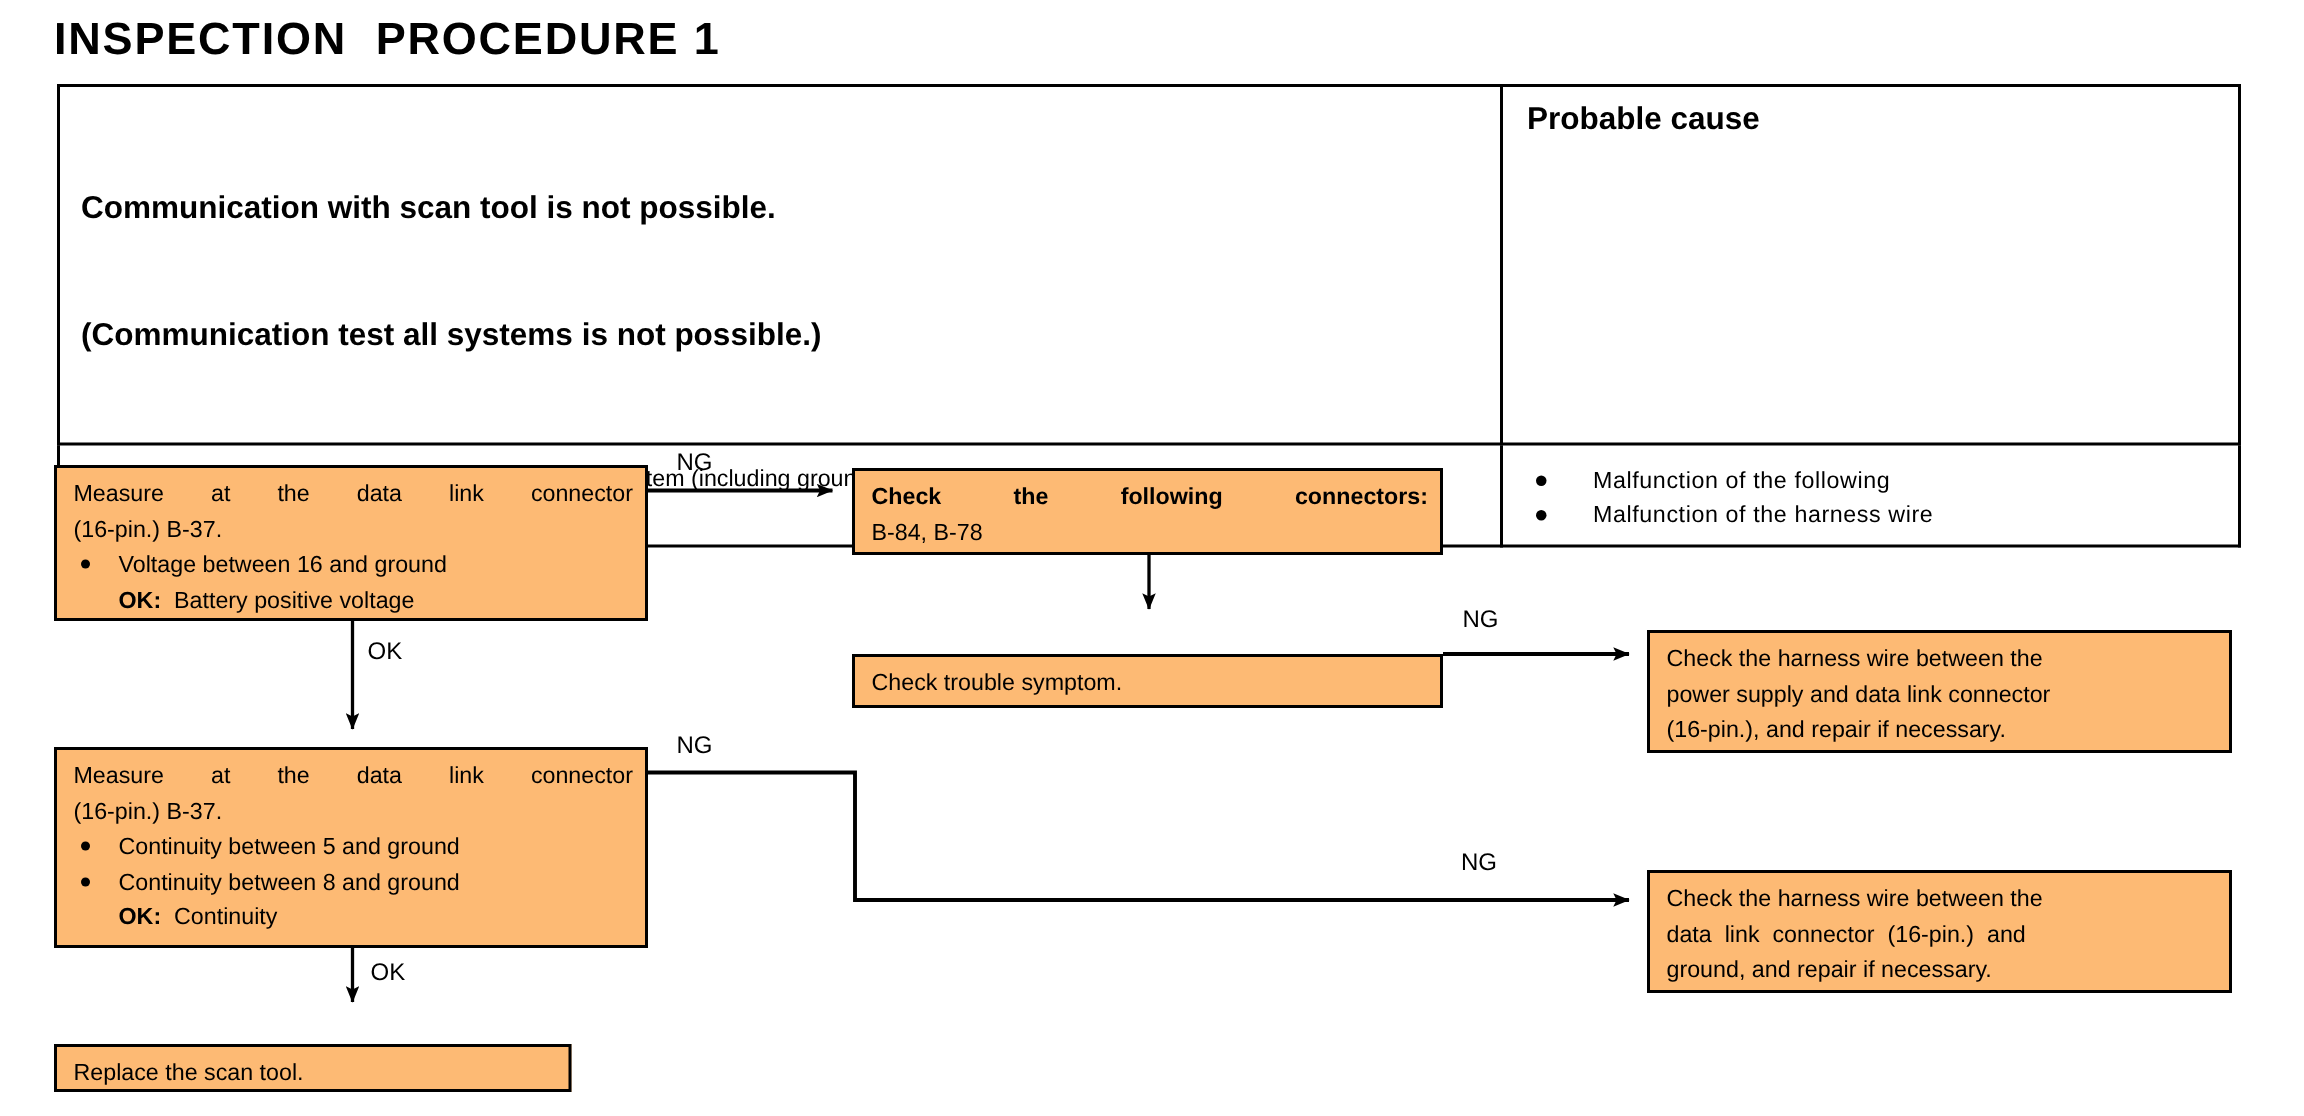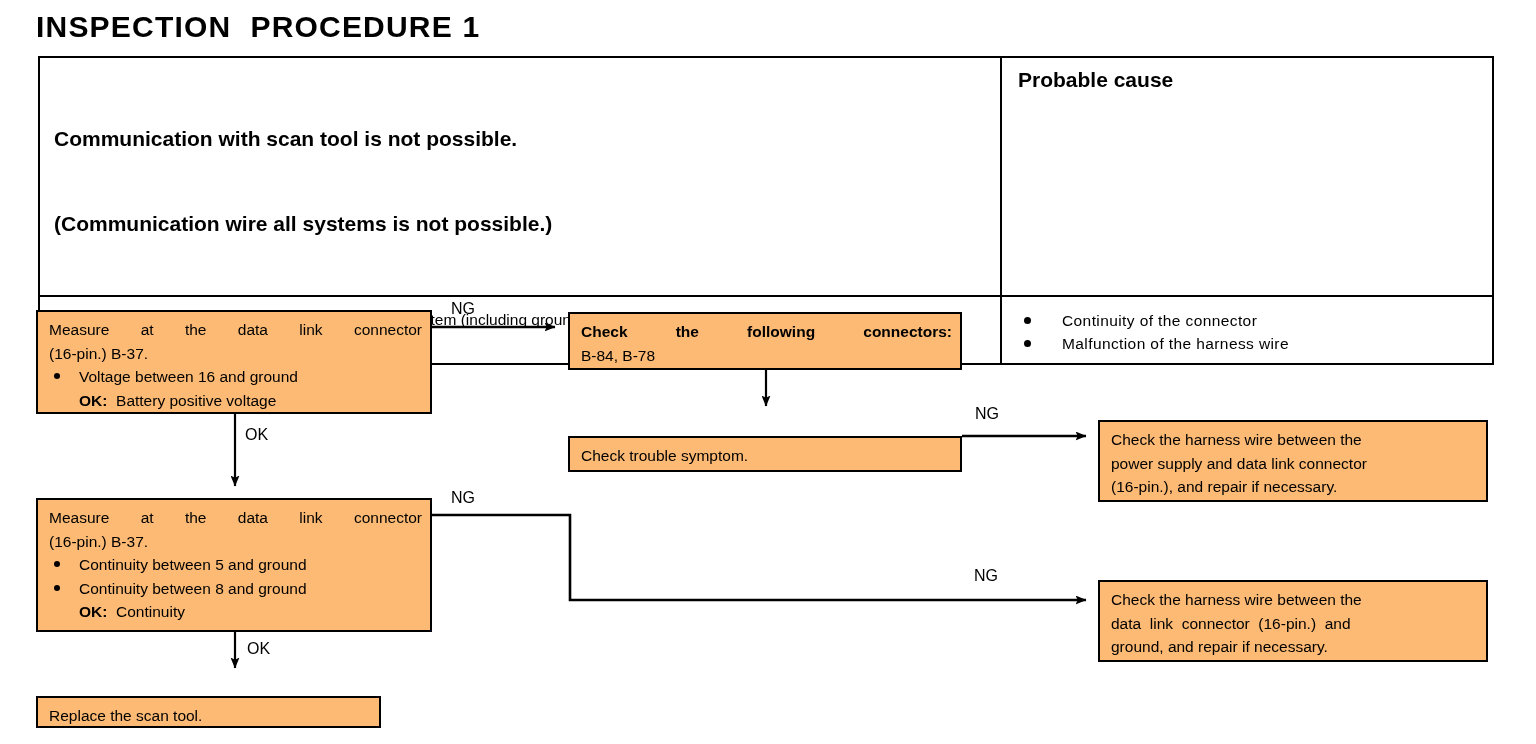--- a/index.html
+++ b/index.html
@@ -136,34 +136,34 @@
 <body>
 
 <div id="page-title">INSPECTION  PROCEDURE 1</div>
 
 <table id="cause-table">
   <tbody>
       <tr>
     <td class="col-main hdr-cell">
       <div class="hdr-main">
         <div class="ln">Communication with scan tool is not possible.</div>
-        <div class="ln">(Communication wire all systems is not possible.)</div>
+        <div class="ln">(Communication test all systems is not possible.)</div>
       </div>
     </td>
     <td class="col-cause hdr-cell">
       <div class="hdr-cause">Probable cause</div>
     </td>
   </tr>
   <tr>
     <td class="col-main body-cell">
       <div class="body-main">The cause is probably a defect in the power supply system (including ground) for the on-board diagnostic test mode line.</div>
     </td>
     <td class="col-cause body-cell">
       <ul class="cause-list">
-        <li><span>Continuity of the connector</span></li>
+        <li><span>Malfunction of the following</span></li>
         <li><span>Malfunction of the harness wire</span></li>
       </ul>
     </td>
   </tr>
 </tbody>
   </table>
 
 <div id="flow">
 
   <svg id="flow-lines" width="1536" height="744">

